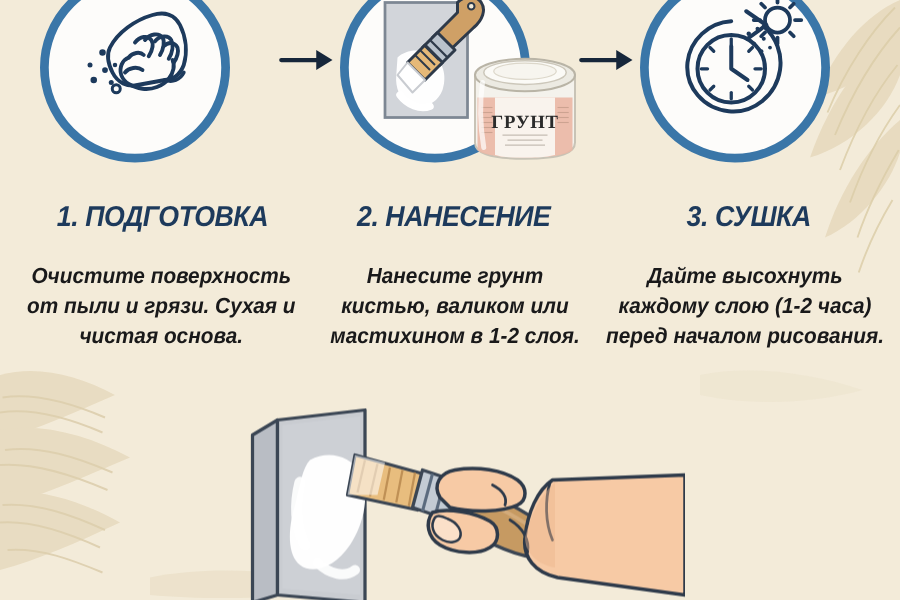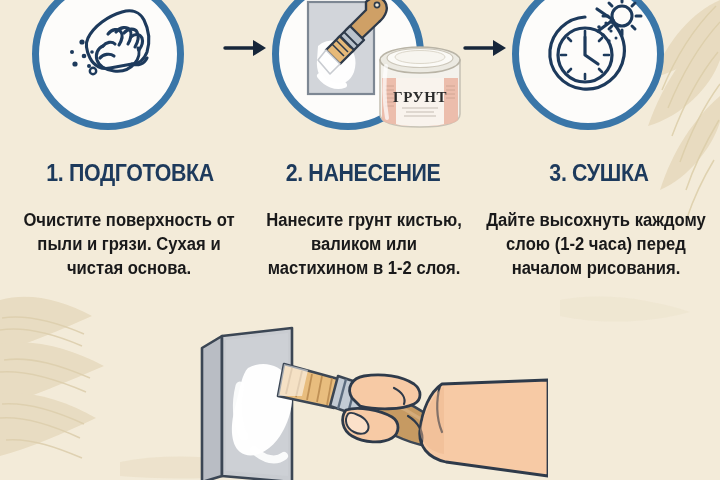--- a/index.html
+++ b/index.html
@@ -27,34 +27,34 @@
   .step-circle.c2 { left:272px; top:0px; }
   .step-circle.c3 { left:512px; top:0px; }
 
   .arrow { position:absolute; top:58px; width:46px; height:24px; }
   .arrow.a1 { left:222px; }
   .arrow.a2 { left:462px; }
 
   .jar-overlay { position:absolute; left:368px; top:52px; width:104px; height:100px; z-index:3; }
 
   
-  .headings { position:absolute; top:160px; left:0; width:660px; height:38px; z-index:4; }
+  .headings { position:absolute; top:160px; left:0; width:660px; height:38px; z-index:4;font-style:italic; }
   .heading {
     position:absolute; top:0; text-align:center;
     color:#1d3a5c; font-size:23px; font-weight:bold;
     letter-spacing:-0.4px; white-space:nowrap;
     font-family:"Liberation Sans", sans-serif;
     transform:scaleX(0.93); transform-origin:center top;
   }
   .heading.h1 { left:0px;   width:260px; }
   .heading.h2 { left:248px; width:230px; }
   .heading.h3 { left:478px; width:242px; }
 
   
-  .copy-row { position:absolute; top:208px; left:0; width:720px; height:120px; z-index:4; }
+  .copy-row { position:absolute; top:208px; left:0; width:720px; height:120px; z-index:4;font-style:italic; }
   .copy {
     position:absolute; top:0; text-align:center;
     color:#19191a; font-size:17.5px; font-weight:bold; line-height:24px;
     font-family:"Liberation Sans", sans-serif;
     transform:scaleX(0.95); transform-origin:center top;
   }
   .copy.p1 { left:6px;   width:246px; }
   .copy.p2 { left:256px; width:216px; }
   .copy.p3 { left:474px; width:244px; }
 

